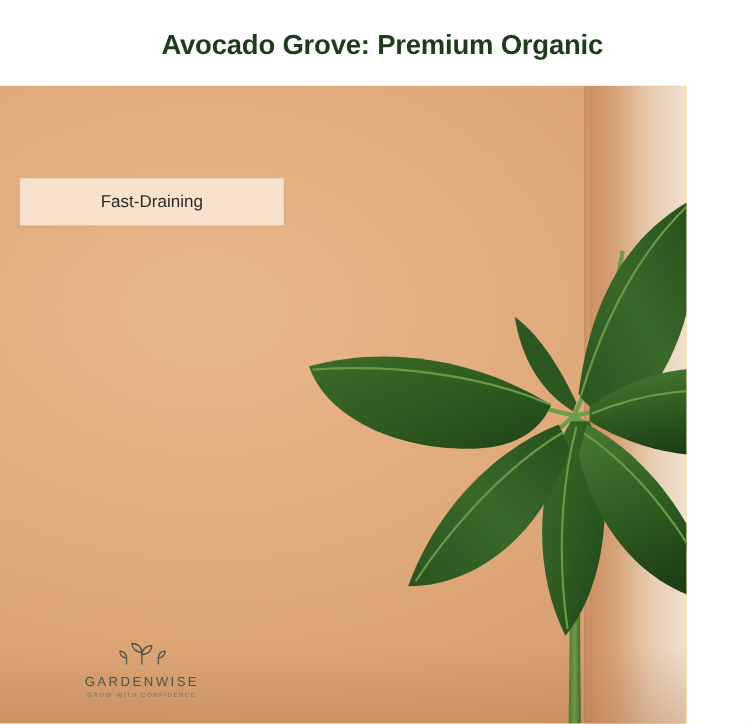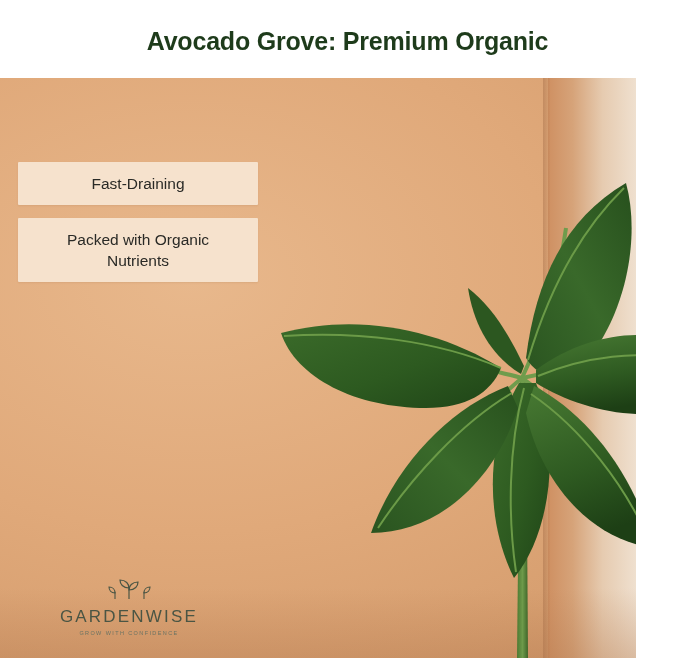--- a/index.html
+++ b/index.html
@@ -45,21 +45,20 @@
 
   
   .photo {
     position: absolute;
     left: 0;
     top: 78px;
     width: 624px;
     height: 580px;
     overflow: hidden;
     background: #fde047;
-    padding-left: 12px;
   }
   
   .bg-main {
     position: absolute;
     inset: 0;
     background:
       radial-gradient(120% 90% at 30% 35%, #e8b88c 0%, #e0a97a 48%, #d79f70 78%, #cf9568 100%);
   }
   .bg-rightwall {
     position: absolute;
@@ -112,21 +111,21 @@
     bottom: 22px;
     width: 170px;
     text-align: center;
     color: #3f4b3a;
   }
   .logo-mark {
     height: 26px;
     margin-bottom: 2px;
   }
   .logo-name {
-    font-size: 17px;
+    font-size: 12px;
     letter-spacing: 2.2px;
     color: #4a5544;
     font-weight: normal;
   }
   .logo-tag {
     font-size: 5.5px;
     letter-spacing: 1.4px;
     color: #6a7363;
     margin-top: 3px;
   }
@@ -206,21 +205,20 @@
       <path d="M276 315 C 225 345, 175 400, 142 450" stroke="#6b9a47" stroke-width="2" fill="none"></path>
 
       <path d="M298 308 C 350 335, 398 395, 418 470 C 355 462, 305 405, 290 335 Z" fill="url(#leafC)"></path>
       <path d="M295 316 C 345 350, 390 408, 413 463" stroke="#6b9a47" stroke-width="2" fill="none"></path>
 
       <path d="M288 288 C 270 250, 252 225, 232 210 C 238 250, 258 280, 285 296 Z" fill="#2c5720"></path>
     </svg>
 
     <div class="features">
       <div class="chip">Fast-Draining</div>
-      <div class="chip">Packed with Organic<br>Nutrients</div>
     </div>
 
     <div class="logo">
       <svg class="logo-mark" viewBox="0 0 60 26">
         <path d="M30 24 L30 12" stroke="#4a5544" stroke-width="1.2" fill="none"></path>
         <path d="M30 13 C 24 13, 21 9, 21 5 C 27 5, 30 9, 30 13 Z" fill="none" stroke="#4a5544" stroke-width="1.2"></path>
         <path d="M30 15 C 36 15, 39 11, 39 7 C 33 7, 30 11, 30 15 Z" fill="none" stroke="#4a5544" stroke-width="1.2"></path>
         <path d="M16 24 L16 17" stroke="#4a5544" stroke-width="1.1" fill="none"></path>
         <path d="M16 18 C 12 18, 10 15, 10 12 C 14 12, 16 15, 16 18 Z" fill="none" stroke="#4a5544" stroke-width="1.1"></path>
         <path d="M45 24 L45 17" stroke="#4a5544" stroke-width="1.1" fill="none"></path>

